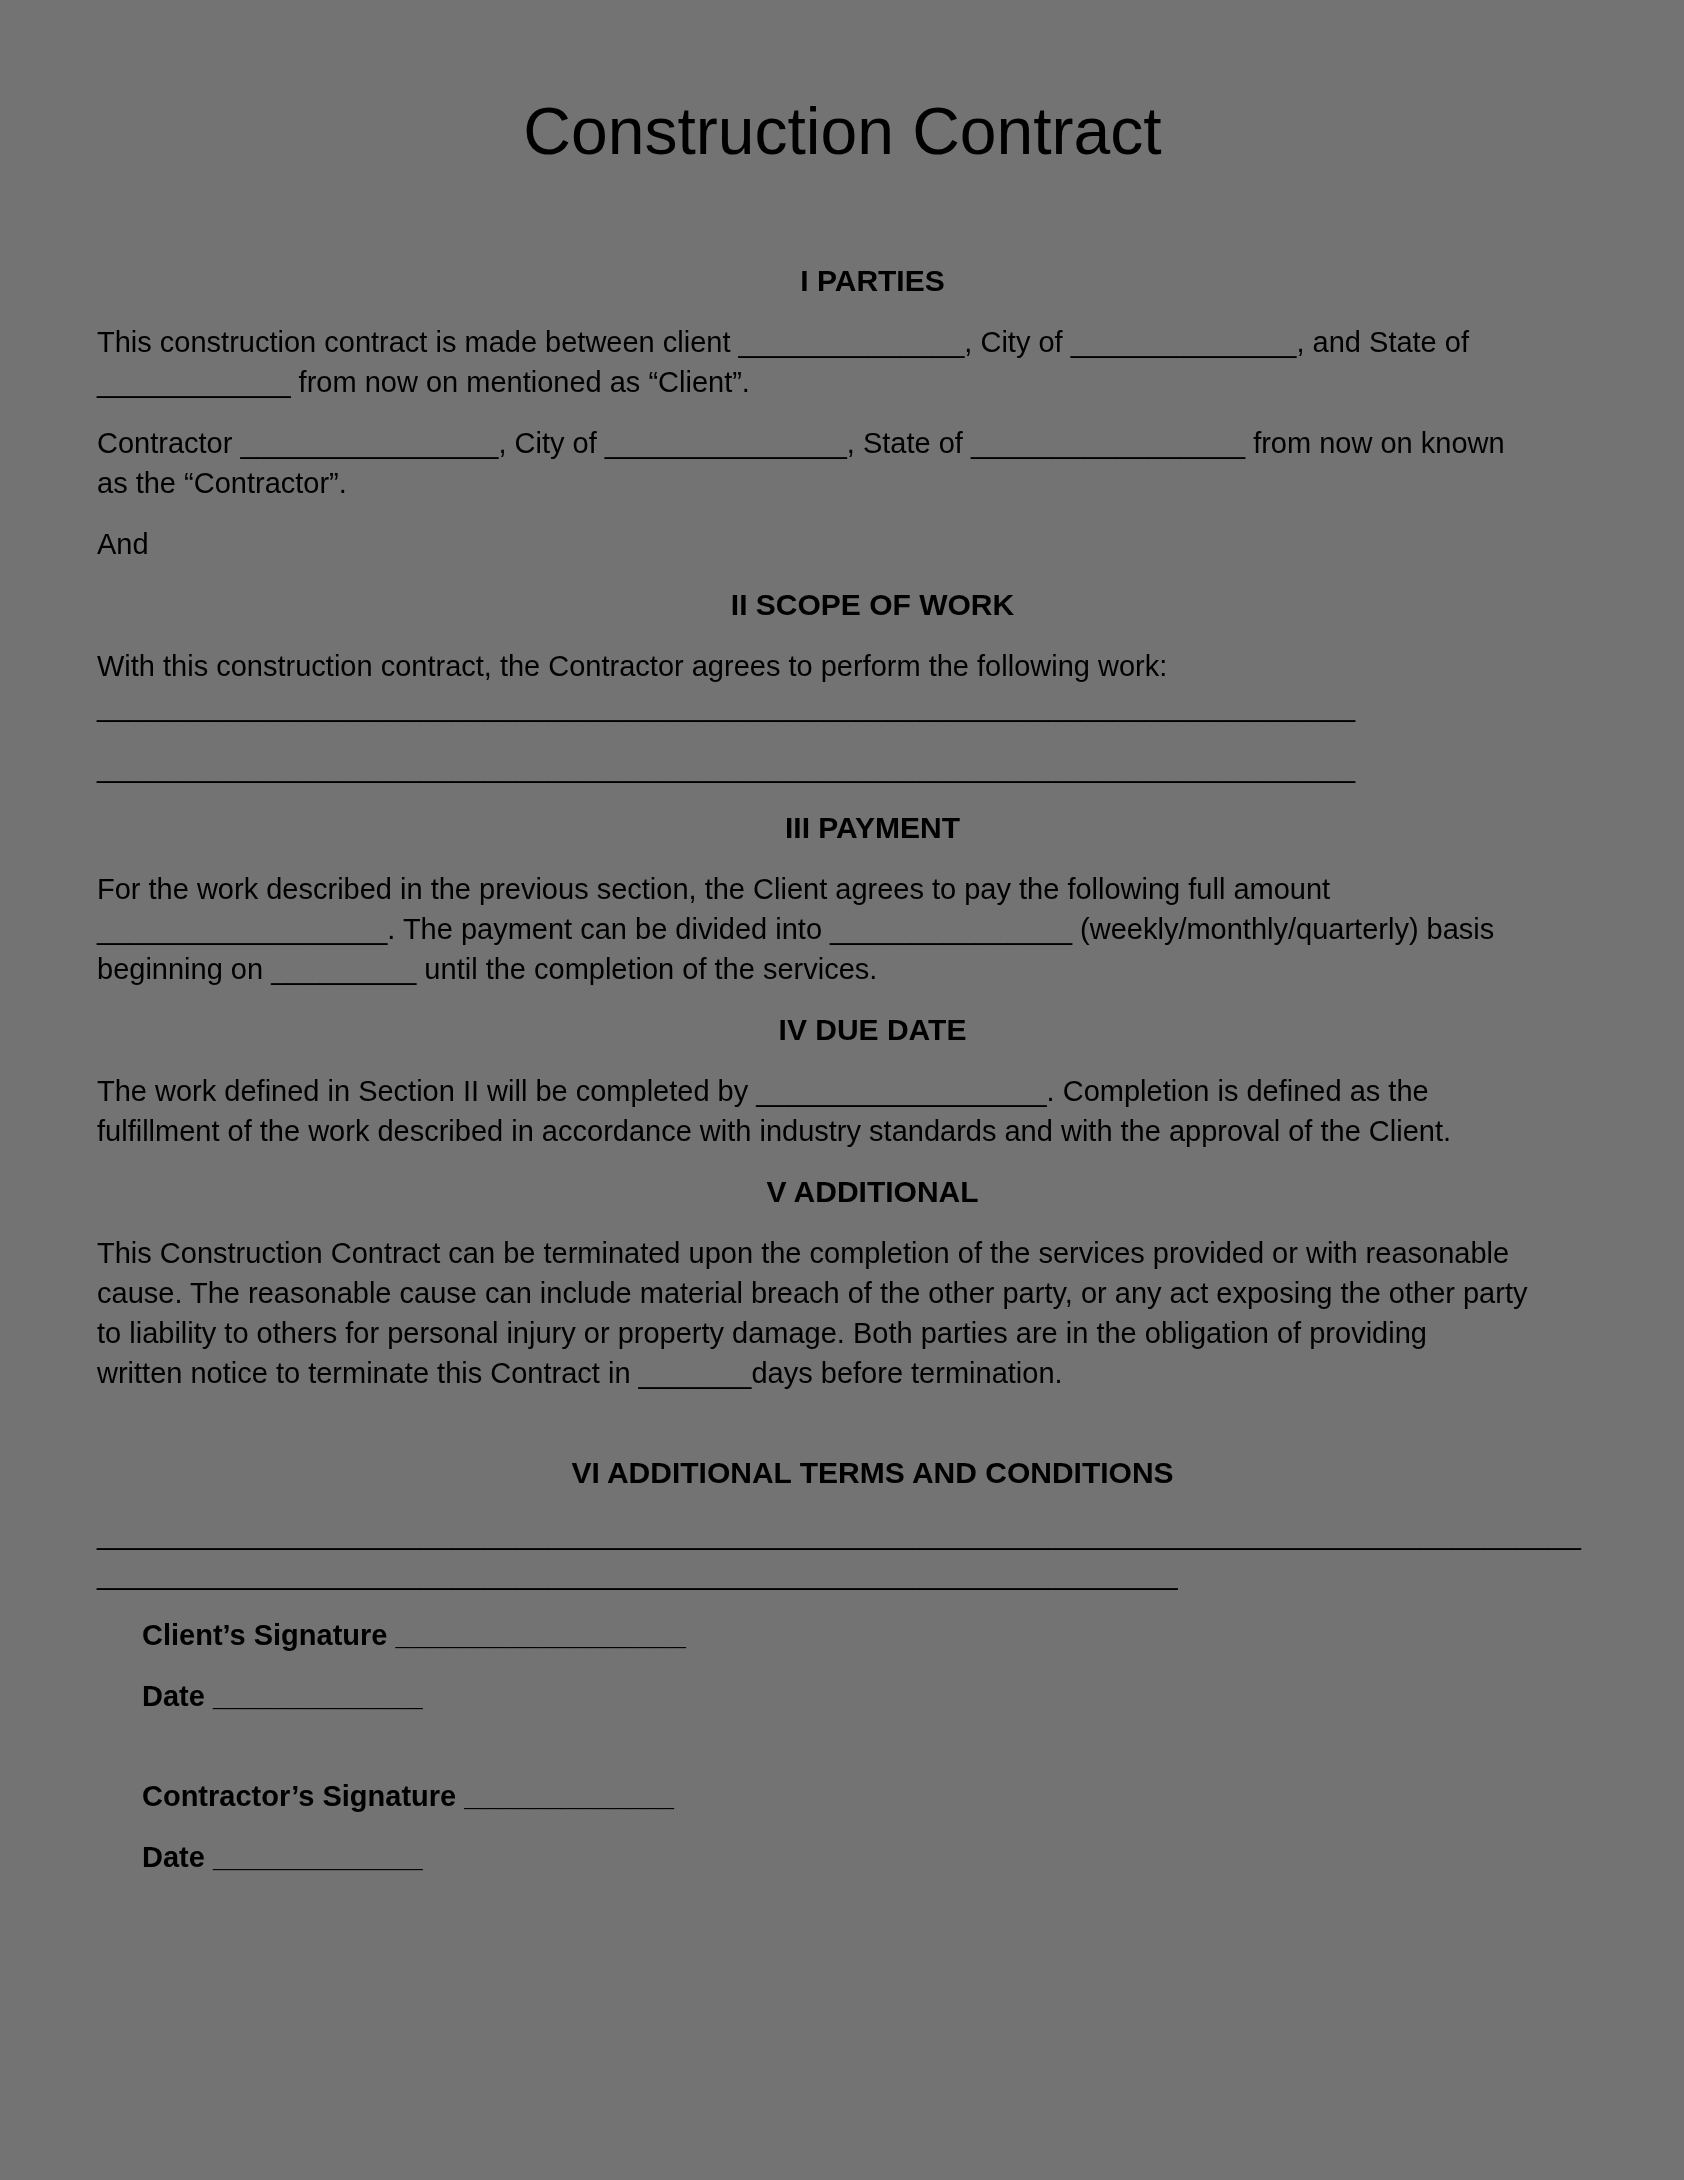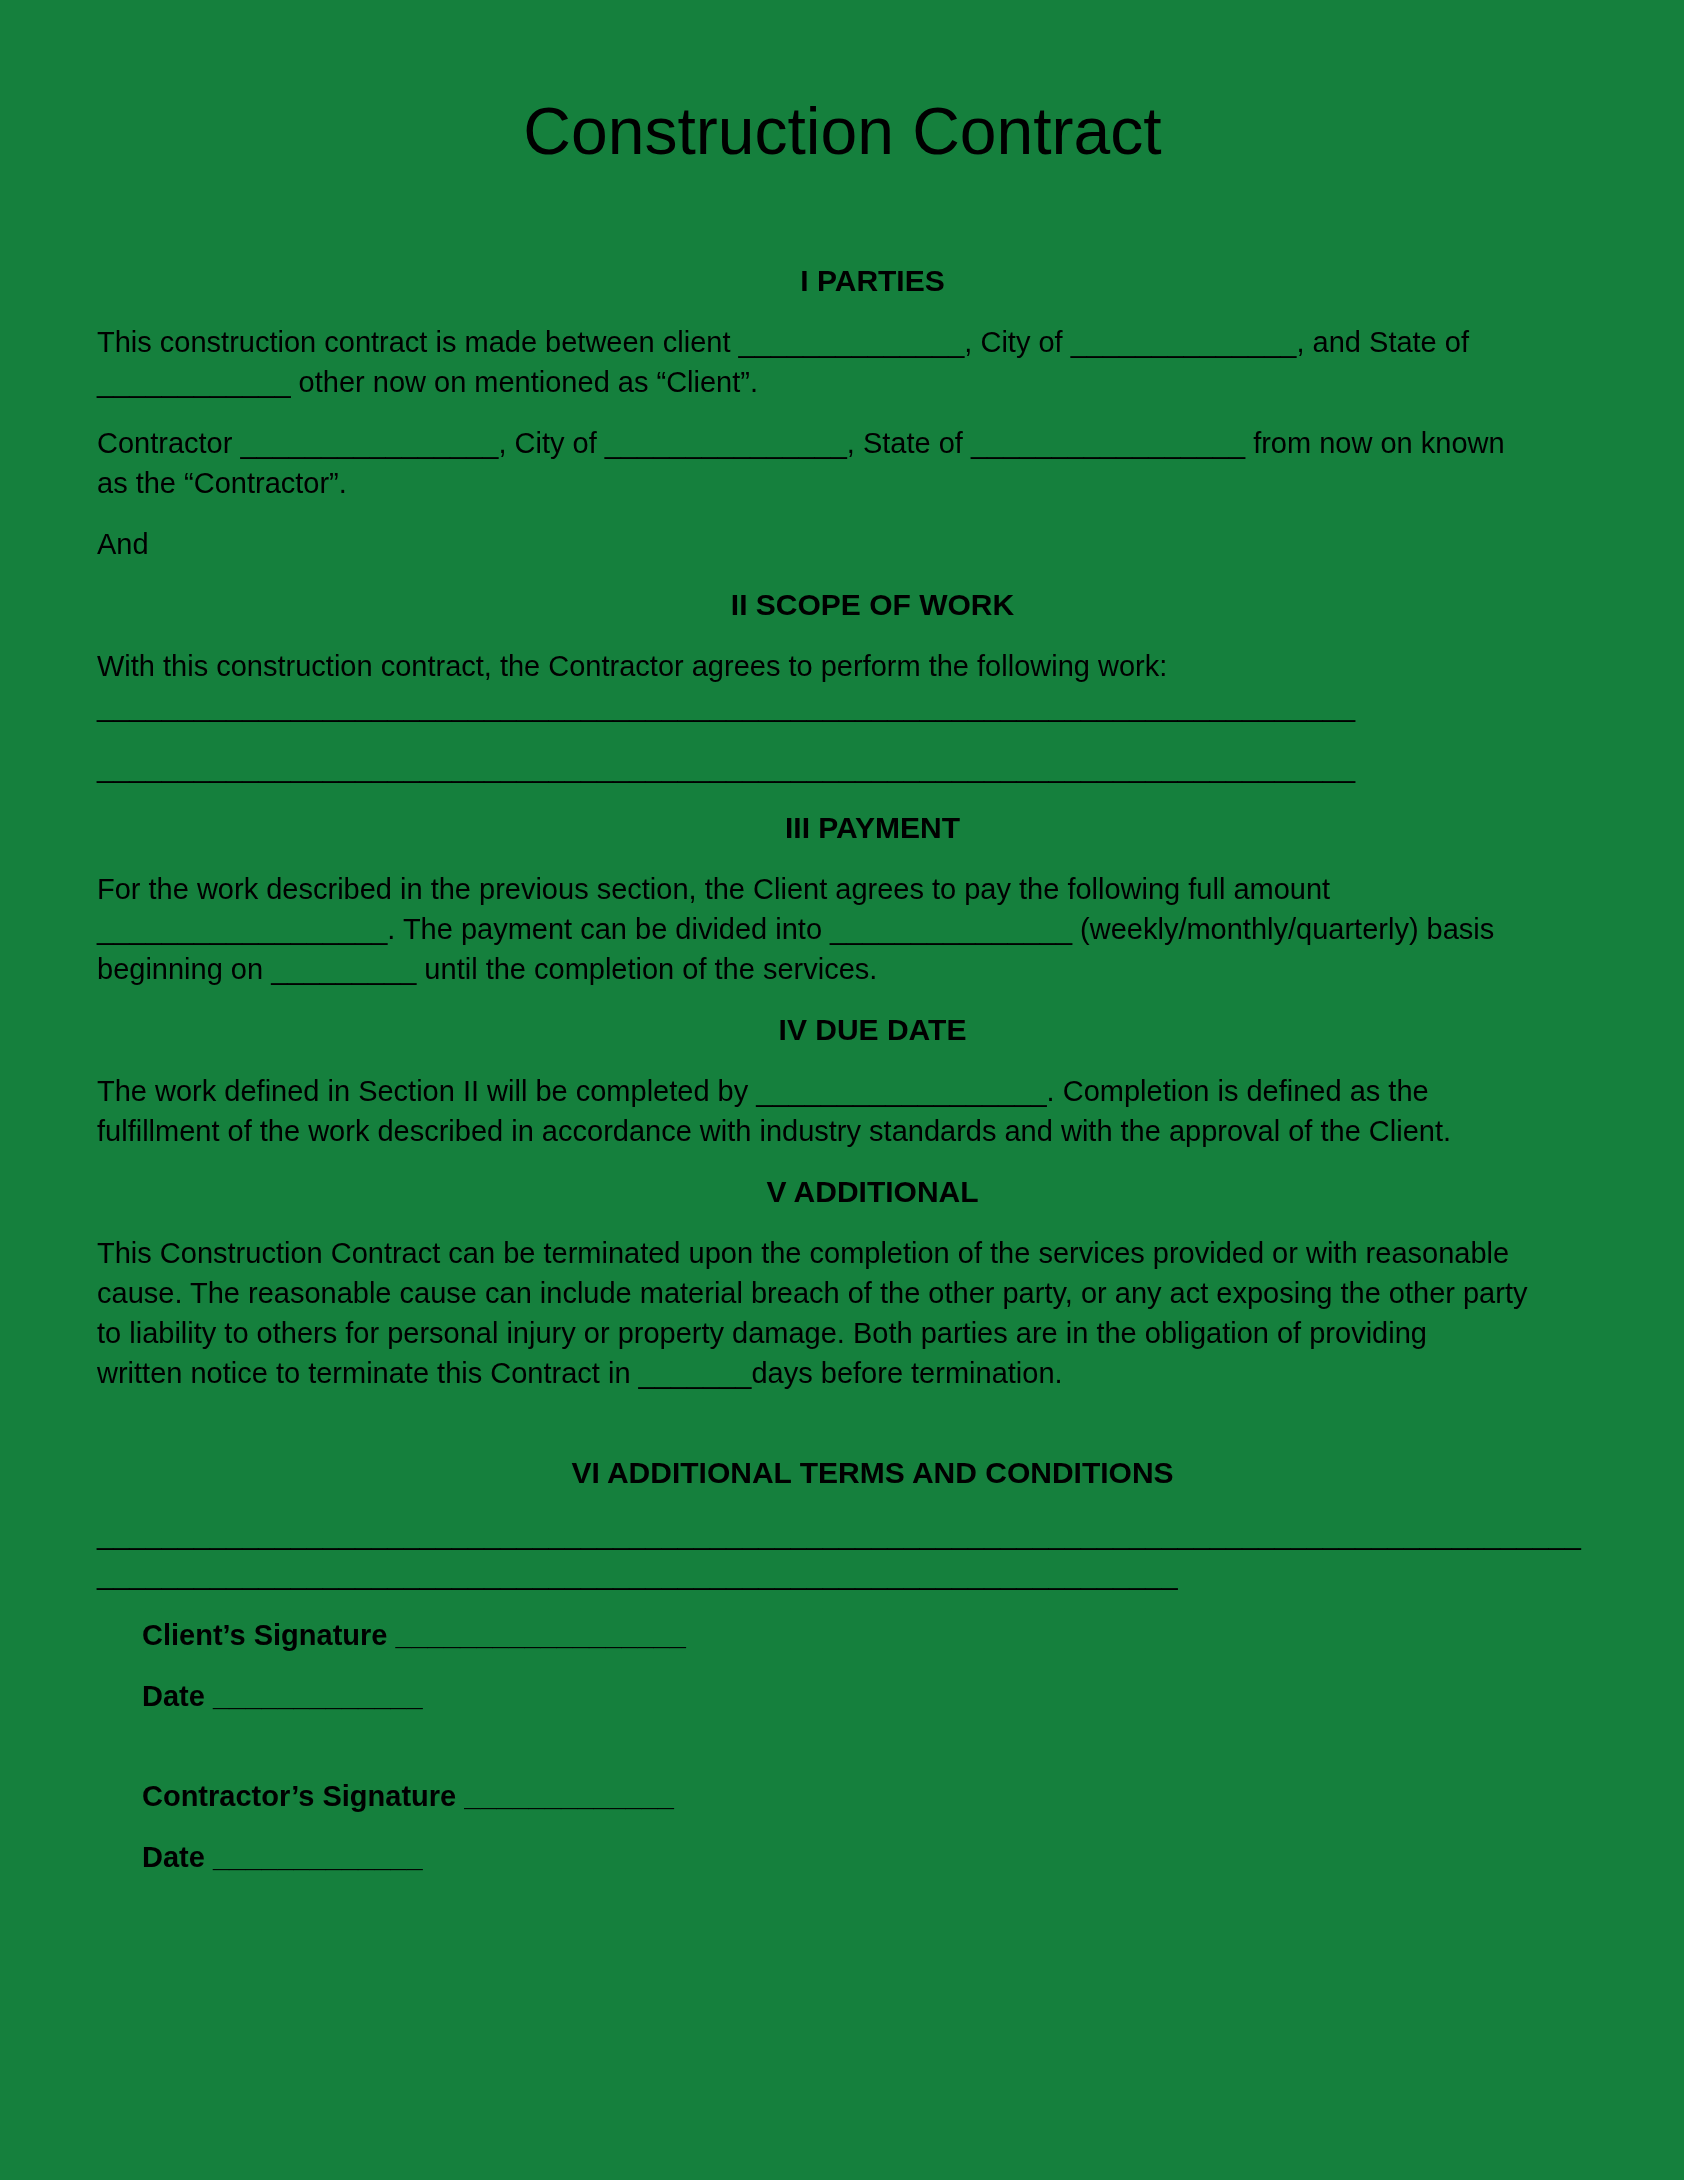--- a/index.html
+++ b/index.html
@@ -4,21 +4,21 @@
 <style>
   html, body {
     margin: 0;
     padding: 0;
     background: #ffffff;
   }
   .page {
     position: relative;
     width: 1685px;
     height: 2181px;
-    background: #15803d;
+    background: #737373;
     box-sizing: border-box;
     padding: 88px 37px 0 97px;
     font-family: "Liberation Sans", "DejaVu Sans", sans-serif;
     color: #000000;
     overflow: hidden;
   }
   .title {
     width: 1491px;
     font-size: 66px;
     line-height: 87px;
@@ -51,21 +51,21 @@
 </head>
 <body>
 
 <div class="page">
 
   <div class="title">Construction Contract</div>
 
   <div class="h">I PARTIES</div>
 
   <div class="p">This construction contract is made between client ______________, City of ______________, and State of
-____________ other now on mentioned as “Client”.</div>
+____________ from now on mentioned as “Client”.</div>
 
   <div class="p">Contractor ________________, City of _______________, State of _________________ from now on known
 as the “Contractor”.</div>
 
   <div class="p">And</div>
 
   <div class="h">II SCOPE OF WORK</div>
 
   <div class="p tight">With this construction contract, the Contractor agrees to perform the following work:</div>
 

